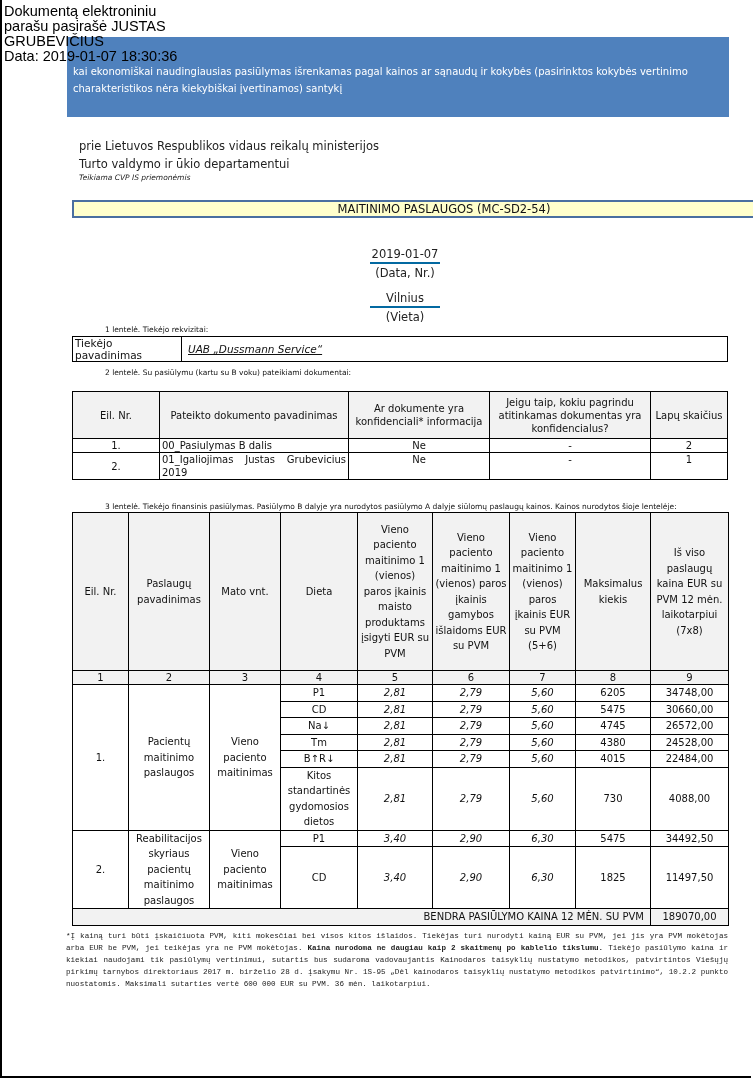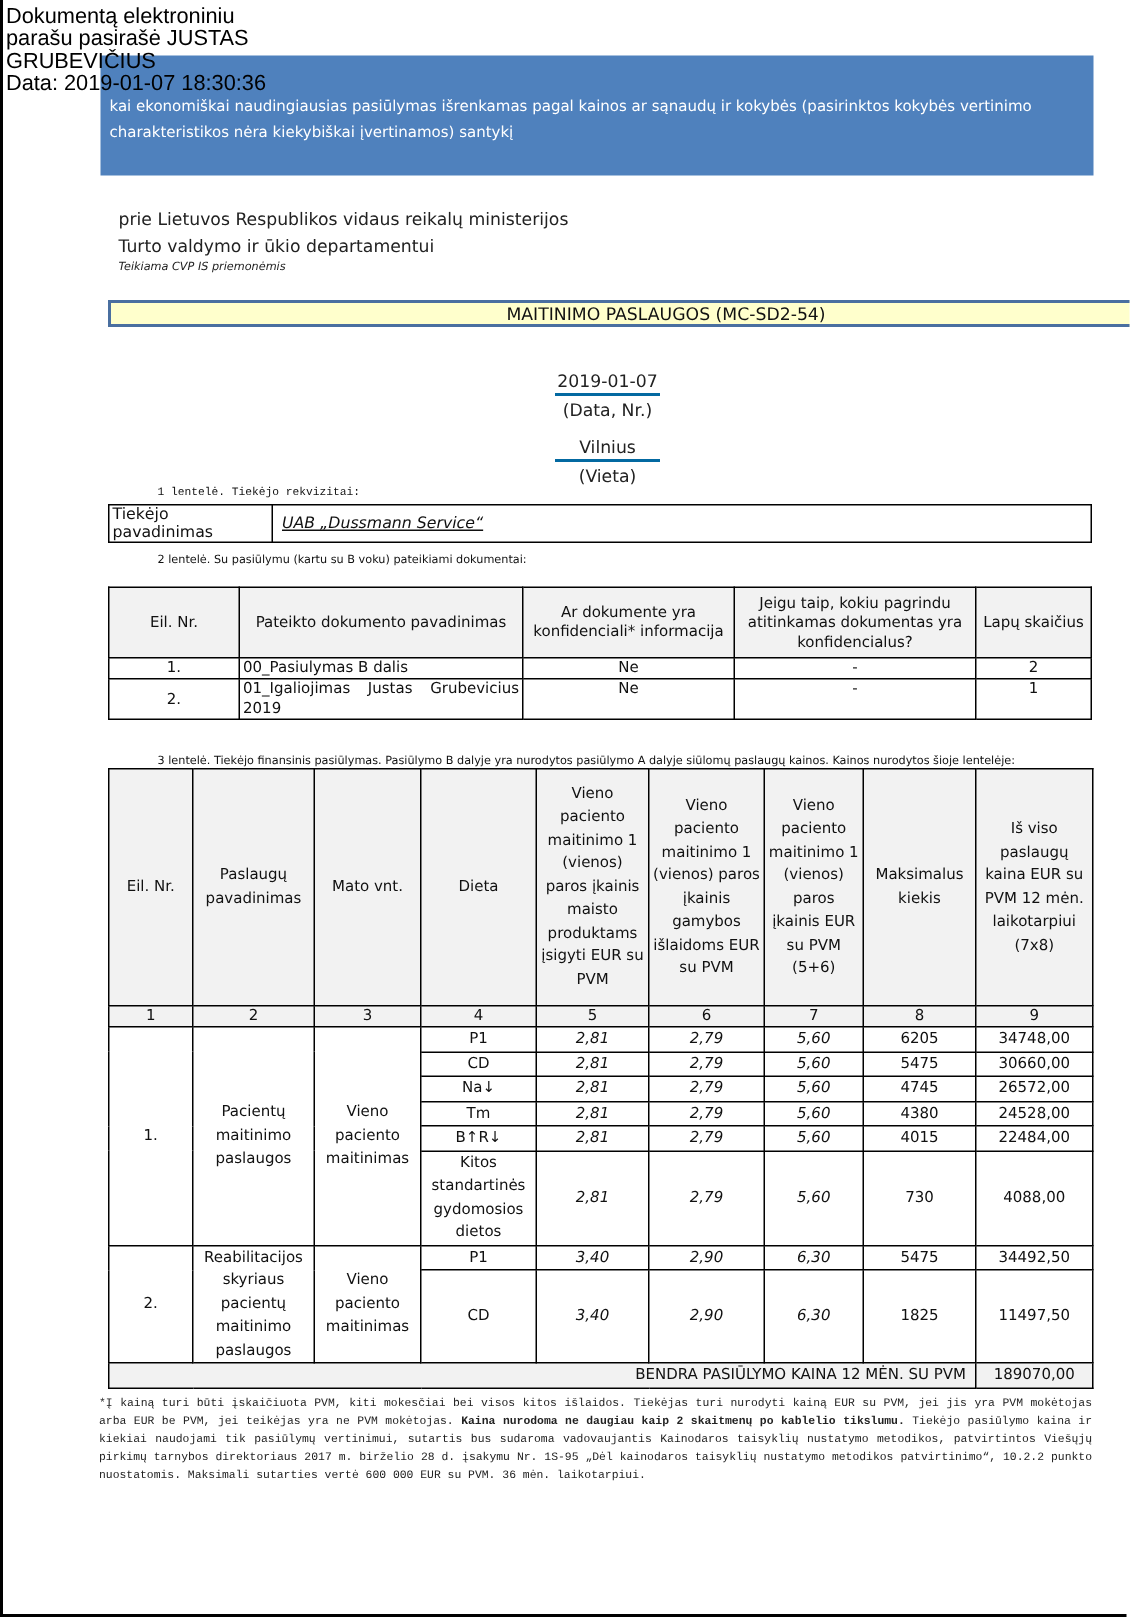--- a/index.html
+++ b/index.html
@@ -80,21 +80,21 @@
 
 <div class="field" style="top:246px;">
   <div class="val">2019-01-07</div>
   <div class="lbl">(Data, Nr.)</div>
 </div>
 <div class="field" style="top:290px;">
   <div class="val">Vilnius</div>
   <div class="lbl">(Vieta)</div>
 </div>
 
-<div class="cap" style="top:325px;font-family:Liberation Mono, monospace;">1 lentelė. Tiekėjo rekvizitai:</div>
+<div class="cap" style="top:325px;">1 lentelė. Tiekėjo rekvizitai:</div>
 <table class="t1">
   <tbody>
       <tr>
     <td style="width:104px;">Tiekėjo pavadinimas</td>
     <td style="font-style:italic; padding-left:6px;text-decoration:underline;">UAB „Dussmann Service“</td>
   </tr>
 </tbody>
   </table>
 
 <div class="cap" style="top:368px;">2 lentelė. Su pasiūlymu (kartu su B voku) pateikiami dokumentai:</div>

